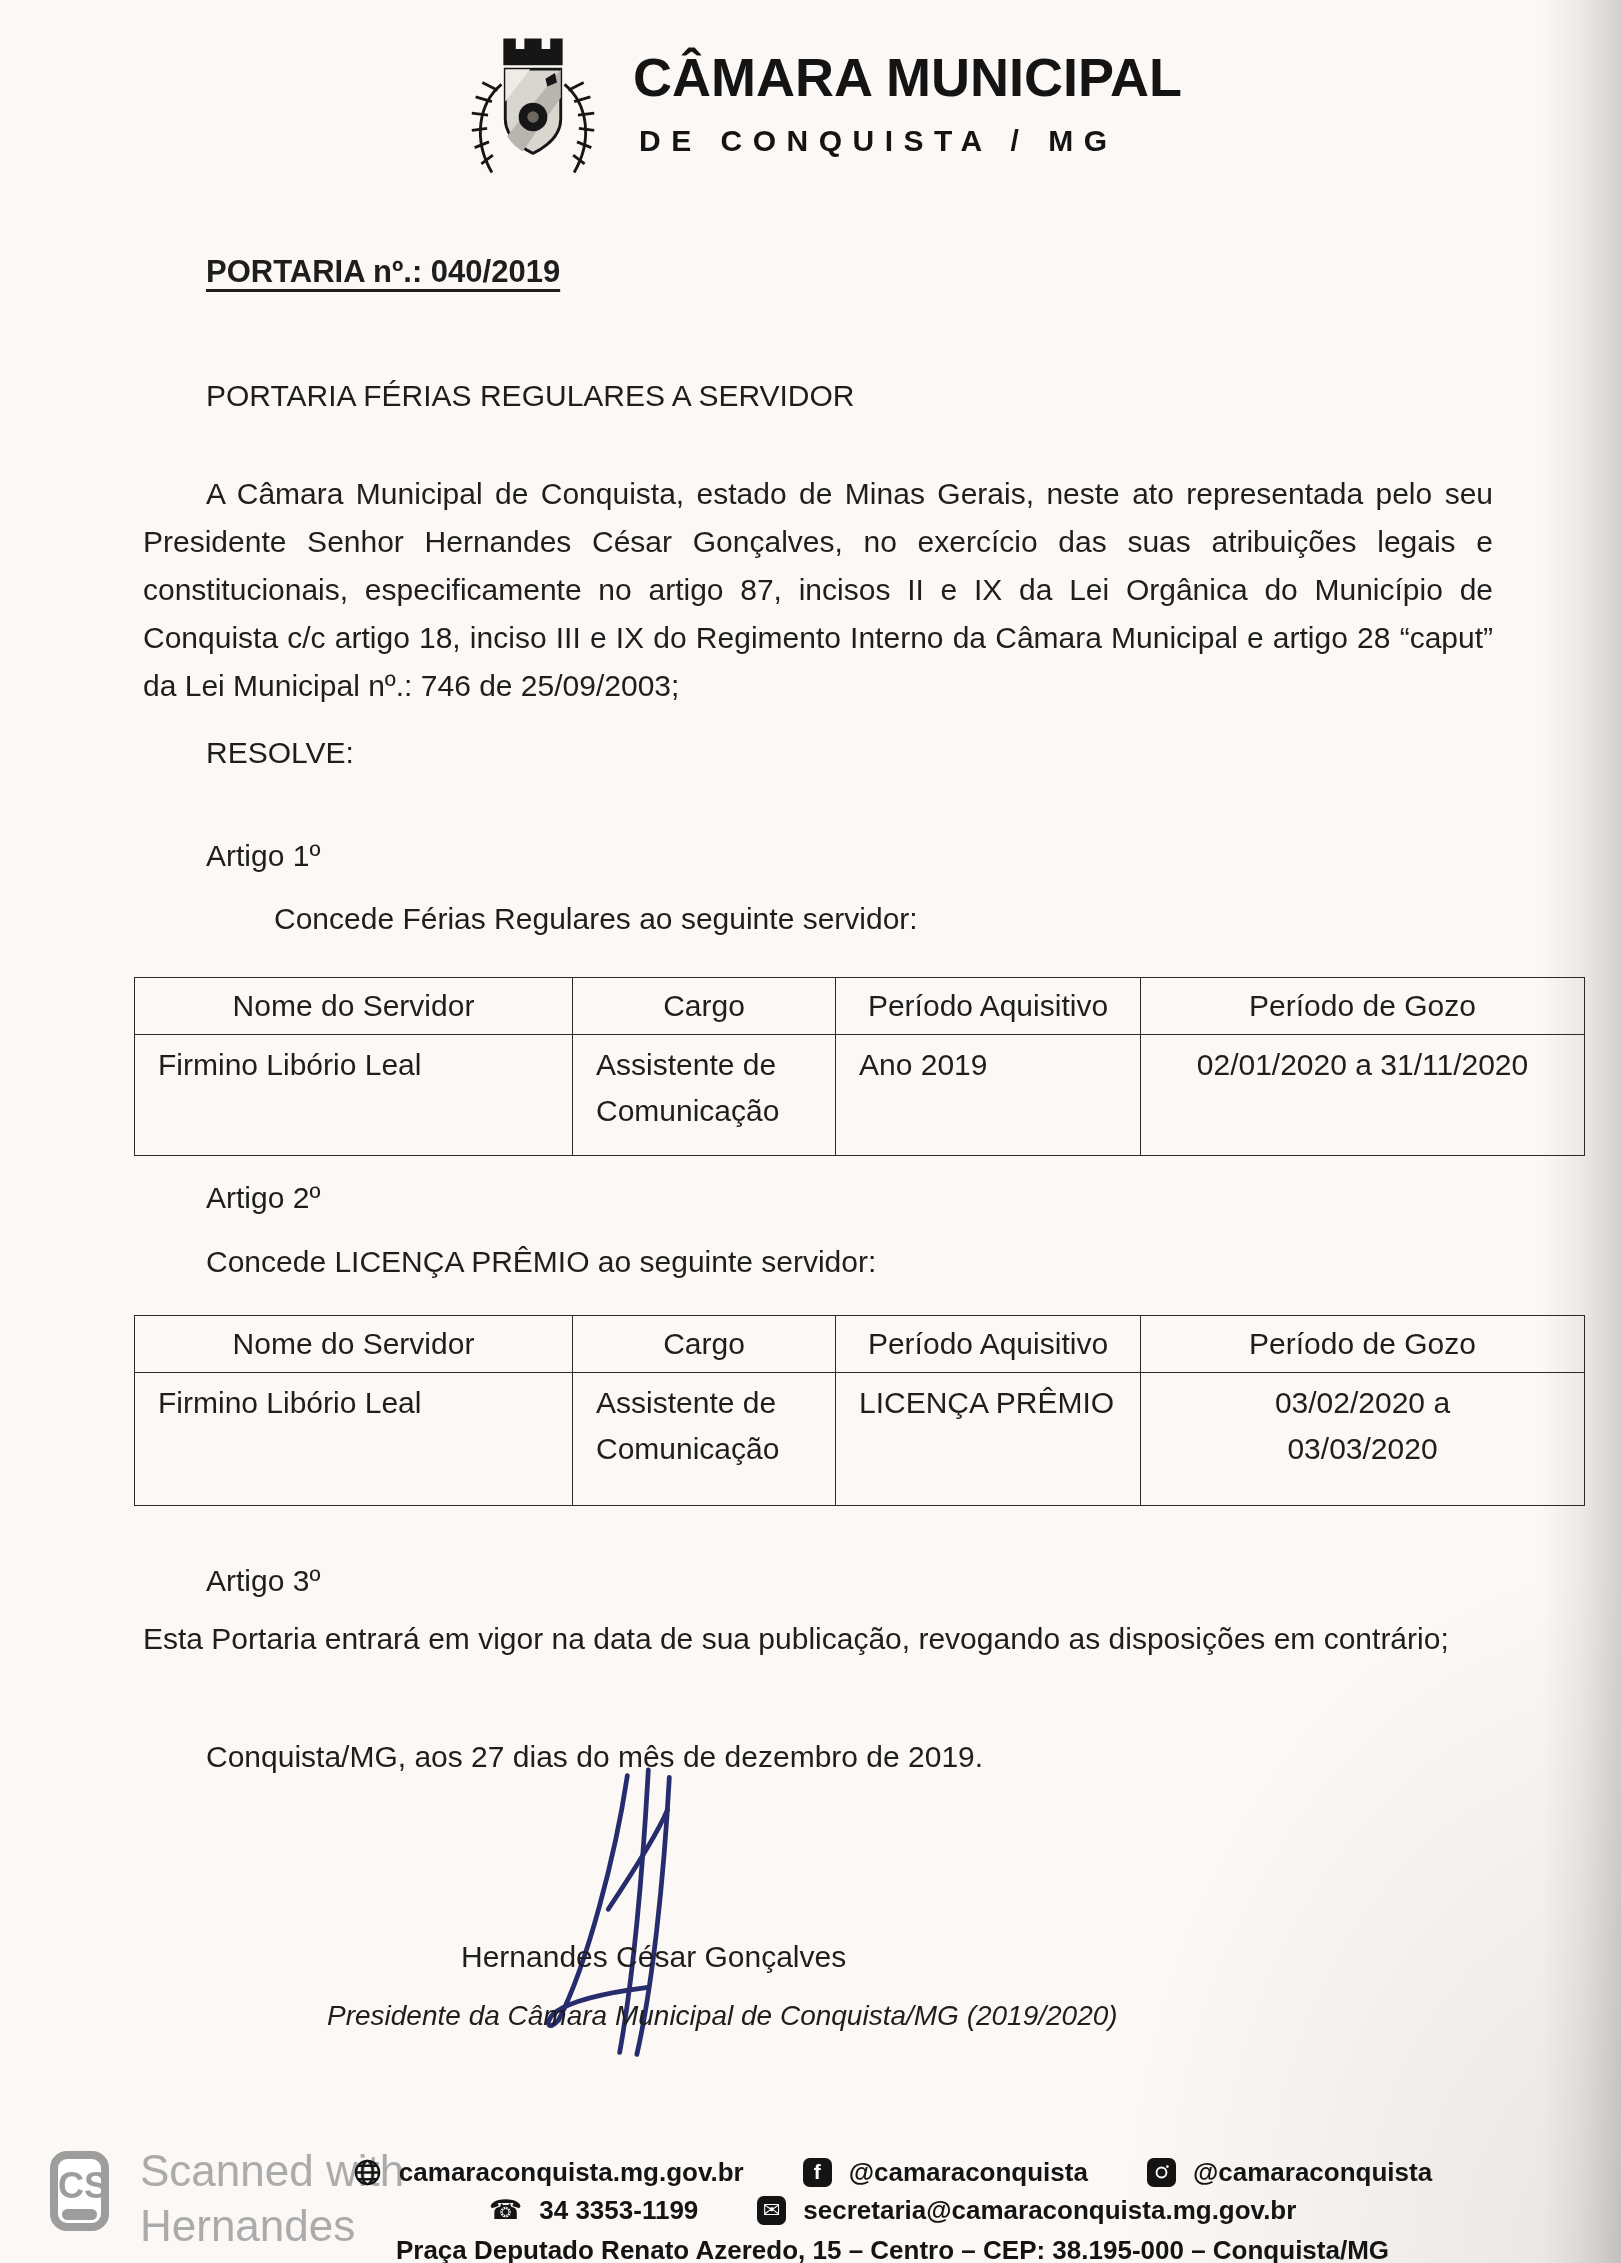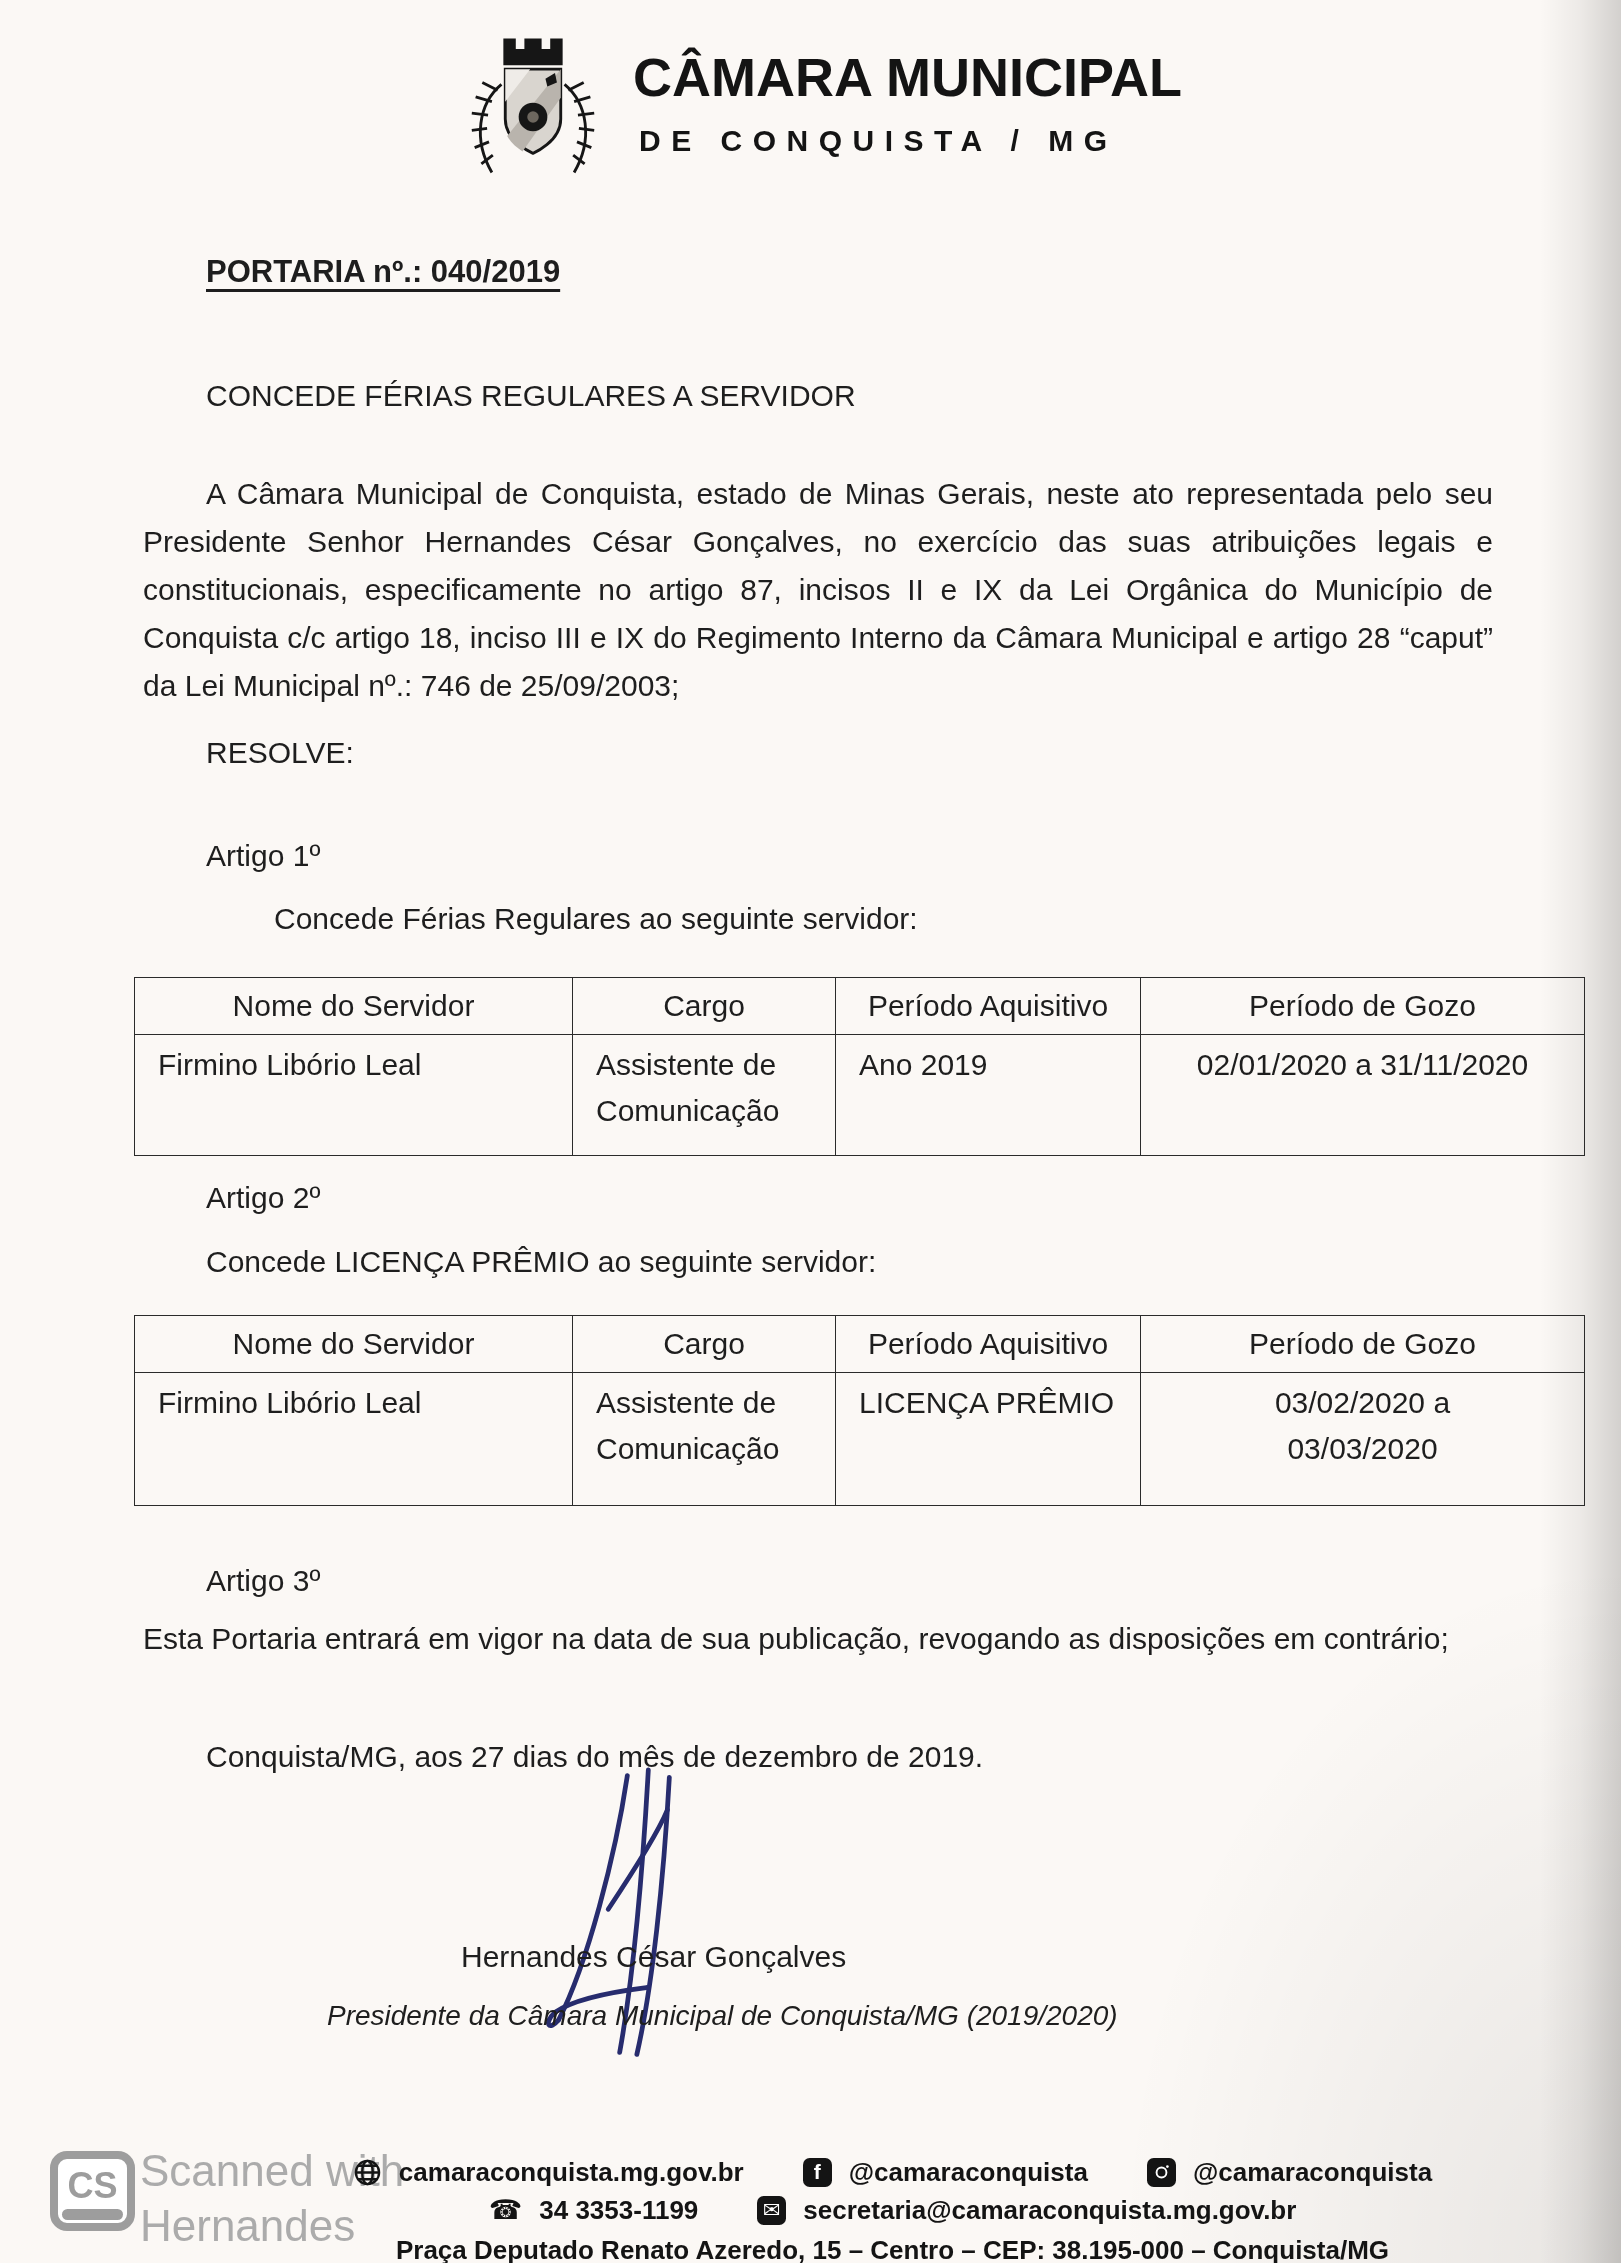--- a/index.html
+++ b/index.html
@@ -46,21 +46,21 @@
   .t1 td{height:103px;}
   .t2 td{height:115px;}
   .doc-table td.c-center{text-align:center;padding-left:9.6px;}
 
   
   .sig-svg{left:524px;top:1766px;}
   .signer-name{left:461px;top:1940px;font-size:30px;}
   .signer-role{left:327px;top:2000px;font-size:28px;font-style:italic;}
 
   
-  .cs-box{left:50px;top:2151px;width:85px;height:80px;border:8.6px solid #9d9d9d;border-radius:17px;box-sizing:border-box;background:#fff;z-index:1;}
+  .cs-box{left:50px;top:2151px;width:59px;height:80px;border:8.6px solid #9d9d9d;border-radius:17px;box-sizing:border-box;background:#fff;z-index:1;}
   .cs-box .cs-txt{position:absolute;left:0;right:0;top:5.7px;text-align:center;font-size:36px;font-weight:700;color:#9d9d9d;}
   .cs-box::after{content:"";position:absolute;left:3.8px;right:3.8px;bottom:2.9px;height:11.5px;background:#9d9d9d;border-radius:5.7px;}
   .wm-text{left:140px;top:2143px;font-size:44px;color:#ababab;line-height:55px;z-index:1;}
 
   
   .footer{left:163px;top:2153px;width:1459px;z-index:2;}
   .f-line{display:flex;justify-content:center;align-items:center;gap:17px;font-size:26px;font-weight:700;color:#141414;line-height:38px;}
   .f-line .gap{width:25px;}
   .sm-icon{display:inline-flex;width:29px;height:29px;border-radius:6.7px;background:#141414;color:#fff;
            align-items:center;justify-content:center;font-size:21px;font-weight:700;flex:0 0 auto;}
@@ -89,21 +89,21 @@
     <path d="M124 42 v30 l-40 56 c-6 -4 -12 -9 -16 -16 z" fill="#b9b4ad"></path>
     <circle cx="95" cy="92" r="15" fill="#161616"></circle>
     <circle cx="95" cy="92" r="6" fill="#6d675f"></circle>
     <path d="M108 52 l10 -6 l2 10 l-10 4 z" fill="#161616"></path>
   </svg>
 
   <div class="abs org-subtitle">DE CONQUISTA / MG</div>
   <div class="abs org-title">CÂMARA MUNICIPAL</div>
 
   <div class="abs doc-title">PORTARIA nº.: 040/2019</div>
-  <div class="abs subject">CONCEDE FÉRIAS REGULARES A SERVIDOR</div>
+  <div class="abs subject">PORTARIA FÉRIAS REGULARES A SERVIDOR</div>
 
   <p class="abs preamble">
     <span>A Câmara Municipal de Conquista, estado de Minas Gerais, neste ato representada pelo seu Presidente Senhor Hernandes César Gonçalves, no exercício das suas atribuições legais e constitucionais, especificamente no artigo 87, incisos II e IX da Lei Orgânica do Município de Conquista c/c artigo 18, inciso III e IX do Regimento Interno da Câmara Municipal e artigo 28</span>
     <span class="italic">“caput”</span>
     <span>da Lei Municipal nº.: 746 de 25/09/2003;</span>
   </p>
 
   <div class="abs resolve">RESOLVE:</div>
 
   <div class="abs artigo a1h">Artigo 1º</div>

